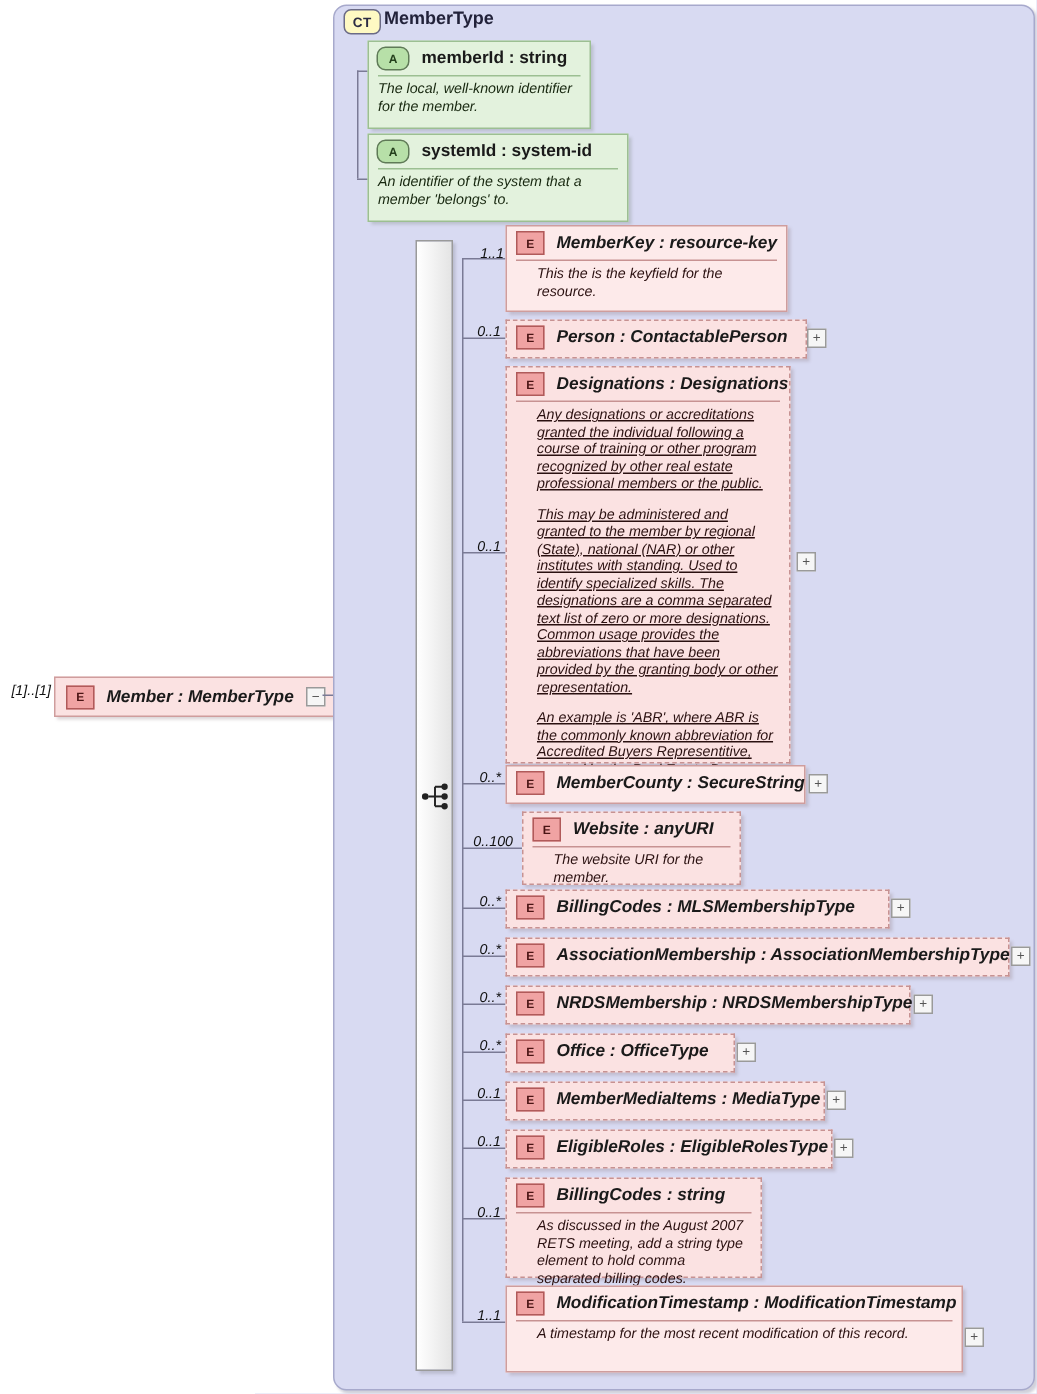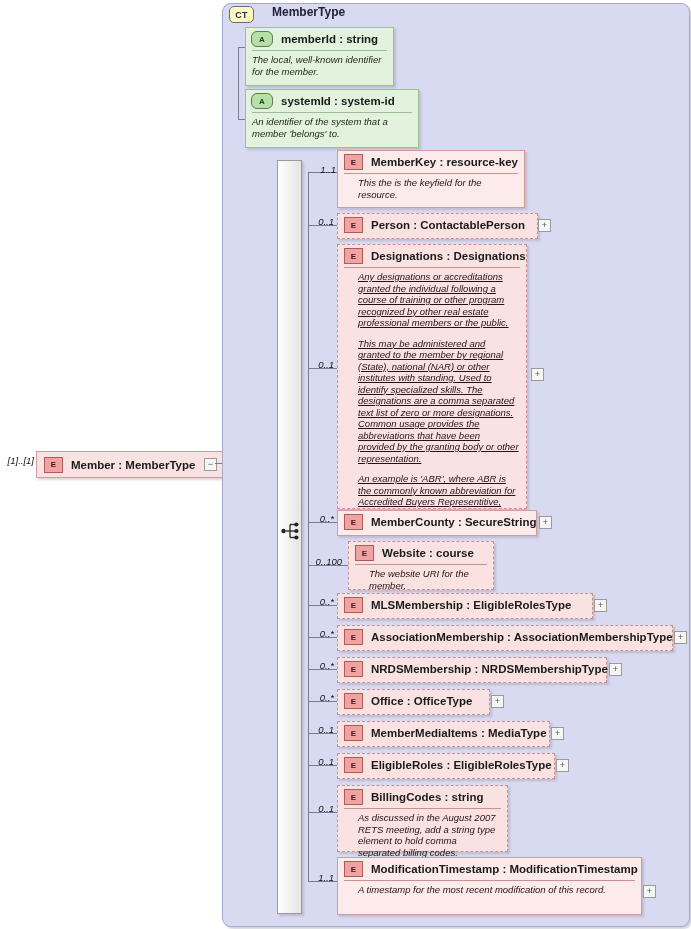--- a/index.html
+++ b/index.html
@@ -16,21 +16,21 @@
     left:222px;top:3px;width:466px;height:922px;
     background:#d8daf2;border:1px solid #a7a9cc;border-radius:9px;
     box-shadow:2px 2px 2px rgba(120,120,150,.35);
   }
   #ct-badge{
     left:229px;top:6px;width:23px;height:15px;
     border:1px solid #6b6b86;border-radius:5px;background:#fef9c3;
     font-size:9px;font-weight:bold;letter-spacing:.3px;
     display:flex;align-items:center;justify-content:center;color:#2c2c44;
   }
-  #ct-title{left:256px;top:5px;font-size:12px;font-weight:bold;color:#22223a;margin-left:16px;}
+  #ct-title{left:256px;top:5px;font-size:12px;font-weight:bold;color:#22223a;}
 
   
   .attr-box{
     background:#e3f2dd;border:1px solid #9cbf92;
     box-shadow:2px 2px 2px rgba(120,130,120,.30);
   }
   .attr-head{height:22px;display:flex;align-items:center;padding-left:5px;}
   .a-badge{
     width:20px;height:14px;border:1px solid #5f7a57;border-radius:6px;
     background:#b7e0a8;font-size:8px;font-weight:bold;color:#24401c;
@@ -45,21 +45,21 @@
   
   .el-box{background:#fbe2e2;box-shadow:2px 2px 2px rgba(140,120,125,.30);}
   .el-box.solid{border:1px solid #cf9d9d;background:#fdeaea;}
   .el-box.dashed{border:1px dashed #c79292;}
   .el-head{height:22px;display:flex;align-items:center;padding-left:6px;}
   .e-badge{
     width:17px;height:14px;border:1px solid #b05a5a;background:#f0a3a3;
     font-size:8px;font-weight:bold;color:#4a1414;
     display:flex;align-items:center;justify-content:center;flex:0 0 auto;
   }
-  .el-name{margin-left:8px;font-size:11.5px;font-weight:bold;color:#1a1a1a;white-space:nowrap;}
+  .el-name{margin-left:8px;font-size:11.5px;font-weight:bold;color:#1a1a1a;white-space:nowrap;font-style:italic;}
   .el-sep{height:1px;background:#c79292;margin:0 6px;}
   .el-doc{padding:3px 7px 3px 20px;font-style:italic;font-size:9.5px;line-height:11.5px;color:#2a1010;}
   .el-doc p{margin:0 0 9px 0;text-decoration:underline;}
   .el-doc p:last-child{margin-bottom:0;}
 
   
   .plus,.minus{
     width:11px;height:11px;border:1px solid #9a9a9a;background:#f6f6f6;
     display:flex;align-items:center;justify-content:center;
     font-size:9px;line-height:9px;color:#555;font-family:"Liberation Sans",sans-serif;
@@ -193,32 +193,32 @@
     <div class="el-name">MemberCounty : SecureString</div>
   </div>
 </div>
 <div class="abs plus" style="left:539px;top:516px;">+</div>
 
 <div class="abs ln-h" style="left:308px;top:565px;width:40px;"></div>
 <div class="abs card" style="left:300px;top:556px;width:42px;">0..100</div>
 <div class="abs el-box dashed" style="left:348px;top:541px;width:144px;height:47px;">
   <div class="el-head">
     <div class="e-badge">E</div>
-    <div class="el-name">Website   : course</div>
+    <div class="el-name">Website   : anyURI</div>
   </div>
   <div class="el-sep"></div>
   <div class="el-doc">The website URI for the member.</div>
 </div>
 
 <div class="abs ln-h" style="left:308px;top:605px;width:29px;"></div>
 <div class="abs card" style="left:306px;top:596px;width:28px;">0..*</div>
 <div class="abs el-box dashed" style="left:337px;top:593px;width:254px;height:24px;">
   <div class="el-head">
     <div class="e-badge">E</div>
-    <div class="el-name">MLSMembership : EligibleRolesType</div>
+    <div class="el-name">BillingCodes : MLSMembershipType</div>
   </div>
 </div>
 <div class="abs plus" style="left:594px;top:599px;">+</div>
 
 <div class="abs ln-h" style="left:308px;top:637px;width:29px;"></div>
 <div class="abs card" style="left:306px;top:628px;width:28px;">0..*</div>
 <div class="abs el-box dashed" style="left:337px;top:625px;width:334px;height:24px;">
   <div class="el-head">
     <div class="e-badge">E</div>
     <div class="el-name">AssociationMembership : AssociationMembershipType</div>

